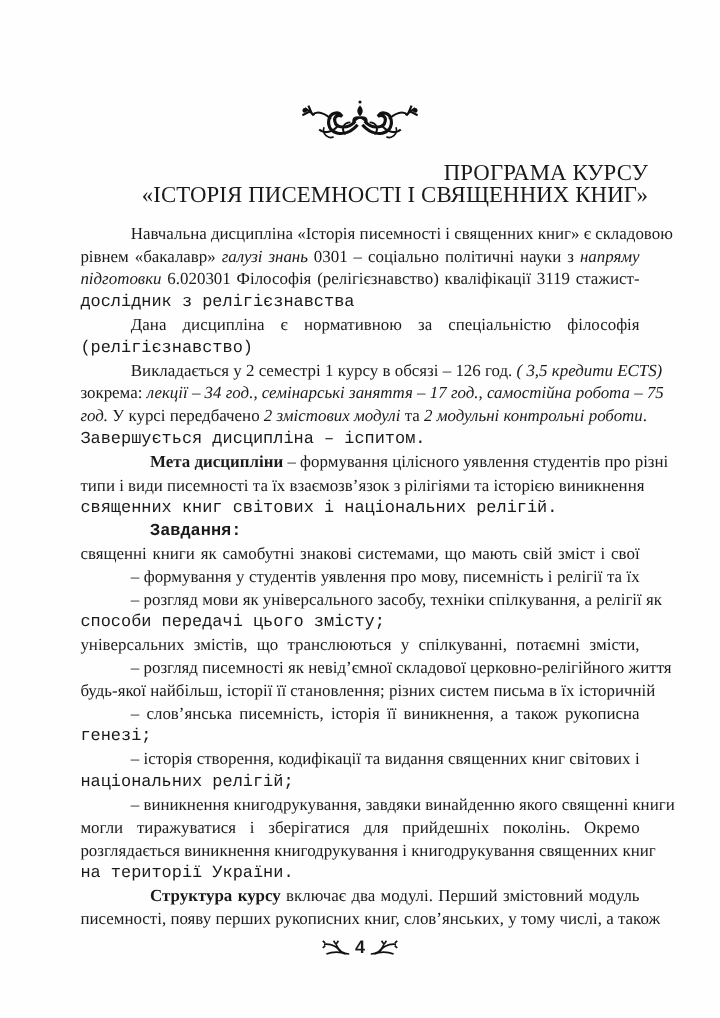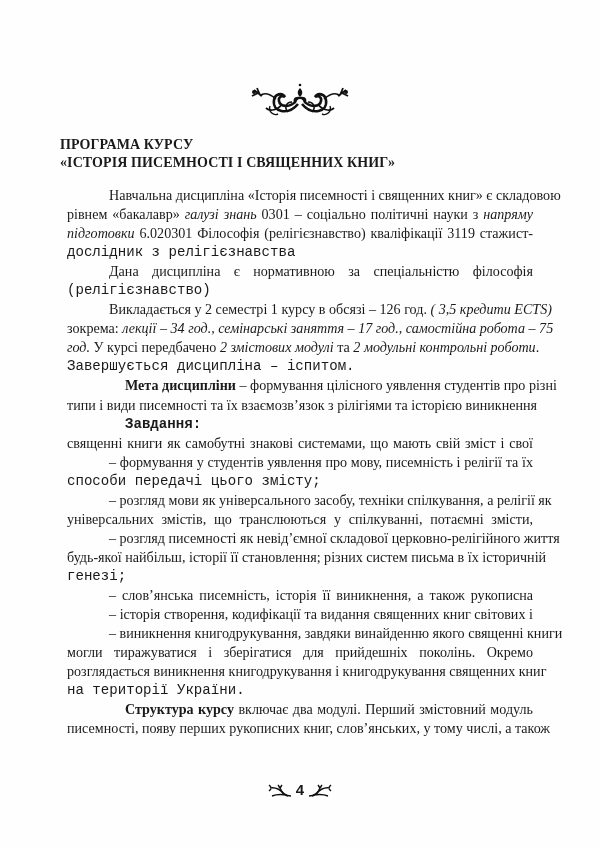--- a/index.html
+++ b/index.html
@@ -26,23 +26,23 @@
       left: 248px;
       top: 82px;
       width: 104px;
       height: 36px;
     }
     .title-block {
       position: absolute;
       left: 60px;
       width: 480px;
       top: 136px;
-      text-align: left;
-      font-weight: bold;
-      font-size: 14px;
+      text-align: right;
+      font-weight: normal;
+      font-size: 19px;
       line-height: 18px;
       letter-spacing: 0.1px;
     }
     .body-text {
       position: absolute;
       left: 67px;
       top: 186px;
       width: 466px;
       font-size: 14.1px;
       line-height: 19.05px;
@@ -124,31 +124,33 @@
       <span class="line "><span class="it">підготовки</span> 6.020301 Філософія (релігієзнавство) кваліфікації 3119 стажист-</span>
       <span class="line last">дослідник з релігієзнавства</span>
       <span class="line indent">Дана дисципліна є нормативною за спеціальністю філософія</span>
       <span class="line last">(релігієзнавство)</span>
       <span class="line indent">Викладається у 2 семестрі 1 курсу в обсязі – 126 год. <span class="it">( 3,5 кредити ECTS)</span></span>
       <span class="line ">зокрема: <span class="it">лекції – 34 год., семінарські заняття – 17 год., самостійна робота – 75</span></span>
       <span class="line "><span class="it">год.</span> У курсі передбачено <span class="it">2 змістових модулі</span> та <span class="it">2 модульні контрольні роботи</span>.</span>
       <span class="line last">Завершується дисципліна – іспитом.</span>
       <span class="line indent"><span class="b">Мета дисципліни</span> – формування цілісного уявлення студентів про різні</span>
       <span class="line ">типи і види писемності та їх взаємозв’язок з рілігіями та історією виникнення</span>
+      <span class="line last">священних книг світових і національних релігій.</span>
       <span class="line indent last"><span class="b">Завдання:</span></span>
       <span class="line ">священні книги як самобутні знакові системами, що мають свій зміст і свої</span>
       <span class="line indent">– формування у студентів уявлення про мову, писемність і релігії та їх</span>
+      <span class="line indent">– розгляд мови як універсального засобу, техніки спілкування, а релігії як</span>
       <span class="line last">способи передачі цього змісту;</span>
-      <span class="line indent">– розгляд мови як універсального засобу, техніки спілкування, а релігії як</span>
       <span class="line ">універсальних змістів, що транслюються у спілкуванні, потаємні змісти,</span>
       <span class="line indent">– розгляд писемності як невід’ємної складової церковно-релігійного життя</span>
       <span class="line ">будь-якої найбільш, історії її становлення; різних систем письма в їх історичній</span>
+      <span class="line indent">– слов’янська писемність, історія її виникнення, а також рукописна</span>
       <span class="line last">генезі;</span>
-      <span class="line indent">– слов’янська писемність, історія її виникнення, а також рукописна</span>
       <span class="line indent">– історія створення, кодифікації та видання священних книг світових і</span>
+      <span class="line last">національних релігій;</span>
       <span class="line indent">– виникнення книгодрукування, завдяки винайденню якого священні книги</span>
       <span class="line ">могли тиражуватися і зберігатися для прийдешніх поколінь. Окремо</span>
       <span class="line ">розглядається виникнення книгодрукування і книгодрукування священних книг</span>
       <span class="line last">на території України.</span>
       <span class="line indent"><span class="b">Структура курсу</span> включає два модулі. Перший змістовний модуль</span>
       <span class="line ">писемності, появу перших рукописних книг, слов’янських, у тому числі, а також</span>
     </div>
 
   <div class="footer">
     <svg class="orn" viewBox="0 0 24 14">

